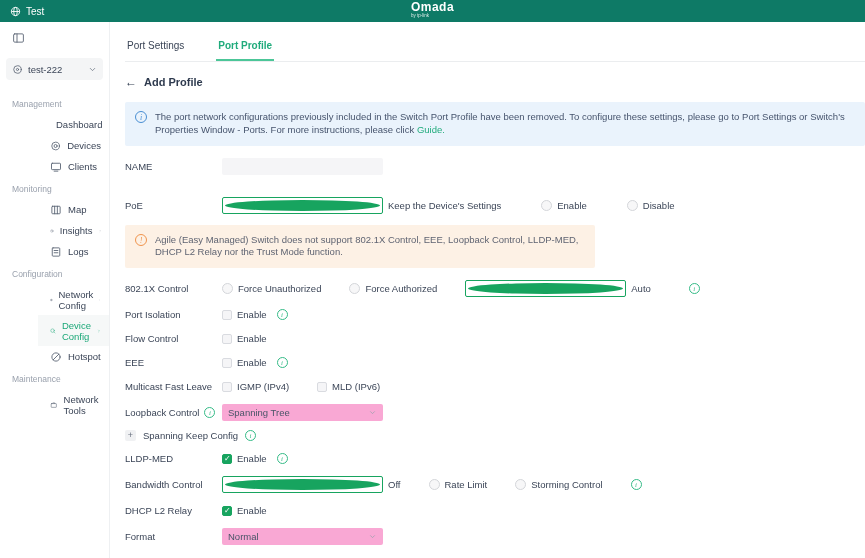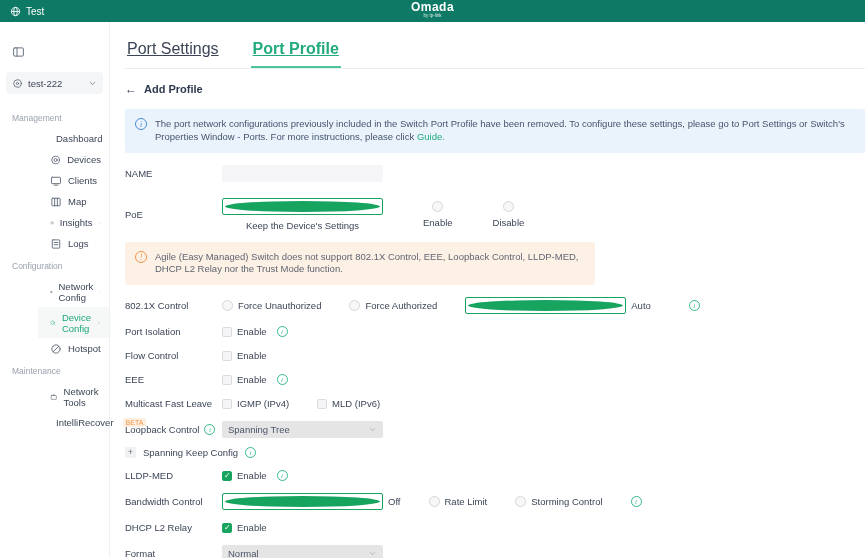--- a/index.html
+++ b/index.html
@@ -3,45 +3,45 @@
 <meta charset="utf-8">
 <style>
   * { margin:0; padding:0; box-sizing:border-box; }
   html,body { width:865px; height:558px; overflow:hidden; background:#fff;
     font-family:"Liberation Sans", sans-serif; color:#3b4557; }
   
   .topbar { height:22px; background:#0e7a66; display:flex; align-items:center;
     position:relative; padding:0 10px; }
   .topbar .site { display:flex; align-items:center; gap:5px; color:#fff; font-size:10px; }
   .brand { position:absolute; left:50%; top:1px; transform:translateX(-50%);
-    text-align:center; color:#fff; line-height:1; }
+    text-align:left; color:#fff; line-height:1; }
   .brand .nm { font-size:12px; font-weight:bold; letter-spacing:.5px; }
   .brand .sub { font-size:4.5px; opacity:.85; margin-top:1px; }
   
   .shell { display:flex; height:536px; }
-  .sidebar { width:110px; border-right:1px solid #eef0f2; padding:20px 0 0 0; flex-shrink:0; }
+  .sidebar { width:110px; border-right:1px solid #eef0f2; padding:6px 0 0 0; flex-shrink:0; }
   .main { flex:1; padding:8px 0 0 15px; position:relative; }
   
   .collapse { margin:2px 0 10px 12px; cursor:pointer; }
   .sitepill { margin:0 6px 12px 6px; height:22px; background:#f4f5f6; border-radius:4px;
     display:flex; align-items:center; gap:5px; padding:0 6px; font-size:9.5px; cursor:pointer; }
   .sitepill .lbl { flex:1; }
   .sect { font-size:8.5px; color:#9aa1ad; padding:7px 0 5px 12px; }
   .sitem { display:flex; align-items:center; gap:6px; font-size:9.5px; padding:4.5px 8px 4.5px 12px;
     cursor:pointer; color:#3b4557; position:relative;margin-left:38px; }
   .sitem .chev { margin-left:auto; }
   .sitem.active { color:#1ba878; background:#f6f8f8; }
   .sitem.active svg { stroke:#1ba878; }
   .sitem svg, .sitepill svg, .collapse svg { stroke:#5b6575; fill:none; stroke-width:1.2;
     stroke-linecap:round; stroke-linejoin:round; }
   .beta { font-size:7px; color:#f2994a; background:#fdeee0; border-radius:2px;
     padding:1px 3px; margin-left:3px; }
   
   .tabs { display:flex; gap:30px; border-bottom:1px solid #ebedef; padding:6px 0 0 0; }
-  .tab { font-size:16px; padding:4px 2px 8px 2px; cursor:pointer; color:#3b4557;text-decoration:underline; }
+  .tab { font-size:10px; padding:4px 2px 8px 2px; cursor:pointer; color:#3b4557; }
   .tab.active { color:#21ab7c; border-bottom:2px solid #4cc698; font-weight:bold; }
   
   .ptitle { display:flex; align-items:center; gap:7px; margin:13px 0 0 0;
     font-size:11px; font-weight:bold; color:#2e3a4e; }
   .ptitle .arr { font-size:12px; font-weight:normal; cursor:pointer; }
   
   .banner { display:flex; align-items:flex-start; gap:8px; border-radius:2px;
     font-size:9.5px; line-height:1.35; padding:9px 10px; }
   .banner.info { background:#eaf3fc; color:#46546d; margin:13px 0 0 0; }
   .banner.warn { background:#fdf1e5; color:#5f6472; width:470px; margin:2px 0 12px 0; }
@@ -62,29 +62,29 @@
   .radio.sel::after { content:""; position:absolute; inset:2px; border-radius:50%; background:#17a45f; }
   .cb { width:10px; height:10px; border:1px solid #d9dbe0; background:#f5f5f7;
     border-radius:2px; flex-shrink:0; position:relative; }
   .cb.on { background:#17a45f; border-color:#17a45f; }
   .cb.on::after { content:"✓"; position:absolute; left:1px; top:-1px; color:#fff; font-size:8px; }
   .iinfo { width:11px; height:11px; border-radius:50%; border:1px solid #35bb87; color:#35bb87;
     font-size:7px; line-height:10px; text-align:center; font-style:italic;
     font-family:"Liberation Serif",serif; flex-shrink:0; cursor:pointer; }
   .tinput { width:161px; height:17px; background:#f5f5f7; border:none; border-radius:2px;
     font-size:9.5px; padding:0 6px; color:#3b4557; outline:none; }
-  .sel { width:161px; height:17px; background:#e5e5e5; border-radius:2px; display:flex;
+  .sel { width:161px; height:17px; background:#f9a8d4; border-radius:2px; display:flex;
     align-items:center; padding:0 6px; font-size:9.5px; color:#4a5568; cursor:pointer; }
   .sel .val { flex:1; }
   .sel svg { stroke:#9aa1ad; fill:none; stroke-width:1.3; }
   .expbox { width:11px; height:11px; background:#f0f1f3; border-radius:2px; font-size:9px;
     line-height:10px; text-align:center; color:#6b7382; cursor:pointer; flex-shrink:0; }
   .strow { display:flex; align-items:center; gap:7px; font-size:9.5px; margin-bottom:11px; }
   .gap28 > .opt { margin-right:28px; }
-  .gap40 > .opt { margin-right:40px;flex-direction:column; }
+  .gap40 > .opt { margin-right:40px; }
 </style>
 </head>
 <body>
 
 <div class="topbar">
   <div class="site">
     <svg width="11" height="11" viewBox="0 0 16 16" style="stroke:#fff;fill:none;stroke-width:1.3">
         <circle cx="8" cy="8" r="6"></circle>
         <ellipse cx="8" cy="8" rx="2.6" ry="6"></ellipse>
         <line x1="2" y1="8" x2="14" y2="8"></line>
@@ -133,20 +133,21 @@
       <span>Devices</span>
     </div>
     <div class="sitem">
       <svg width="12" height="12" viewBox="0 0 16 16">
           <rect x="2" y="3" width="12" height="8.5" rx="1"></rect>
           <line x1="5.5" y1="13.5" x2="10.5" y2="13.5"></line>
         </svg>
       <span>Clients</span>
     </div>
 
+    <div class="sect">Monitoring</div>
     <div class="sitem">
       <svg width="12" height="12" viewBox="0 0 16 16">
           <rect x="2.5" y="3" width="11" height="10" rx="1"></rect>
           <line x1="6.2" y1="3" x2="6.2" y2="13"></line>
           <line x1="9.8" y1="3" x2="9.8" y2="13"></line>
         </svg>
       <span>Map</span>
     </div>
     <div class="sitem">
       <svg width="12" height="12" viewBox="0 0 16 16">
@@ -197,28 +198,20 @@
       <span>Hotspot</span>
     </div>
 
     <div class="sect">Maintenance</div>
     <div class="sitem">
       <svg width="12" height="12" viewBox="0 0 16 16">
           <rect x="2.5" y="5" width="11" height="8" rx="1"></rect>
           <path d="M6 5 V3.5 h4 V5"></path>
         </svg>
       <span>Network Tools</span>
-    </div>
-    <div class="sitem">
-      <svg width="12" height="12" viewBox="0 0 16 16">
-          <path d="M12.8 8 a4.8 4.8 0 1 1 -1.4 -3.4"></path>
-          <polyline points="11.3,1.8 11.6,4.7 8.7,5"></polyline>
-        </svg>
-      <span>IntelliRecover</span>
-      <span class="beta">BETA</span>
     </div>
   </div>
 
   <div class="main">
     <div class="tabs">
       <div class="tab">Port Settings</div>
       <div class="tab active">Port Profile</div>
     </div>
 
     <div class="ptitle">
@@ -226,21 +219,21 @@
       <span>Add Profile</span>
     </div>
 
     <div class="banner info">
       <span class="cicon blue">i</span>
       <span><span>The port network configurations previously included in the Switch Port Profile have been removed. To configure these settings, please go to Port Settings or Switch's Properties Window - Ports. For more instructions, please click </span><span class="glink">Guide.</span></span>
     </div>
 
     <div class="form">
 
-      <div class="frow" style="margin-bottom:16px">
+      <div class="frow" style="margin-bottom:22px">
         <div class="flabel">NAME</div>
         <input class="tinput" value="" style="">
       </div>
 
       <div class="frow gap40">
         <div class="flabel">PoE</div>
         <div class="opt">
             <span class="radio sel"></span>
             <span>Keep the Device's Settings</span>
           </div>

